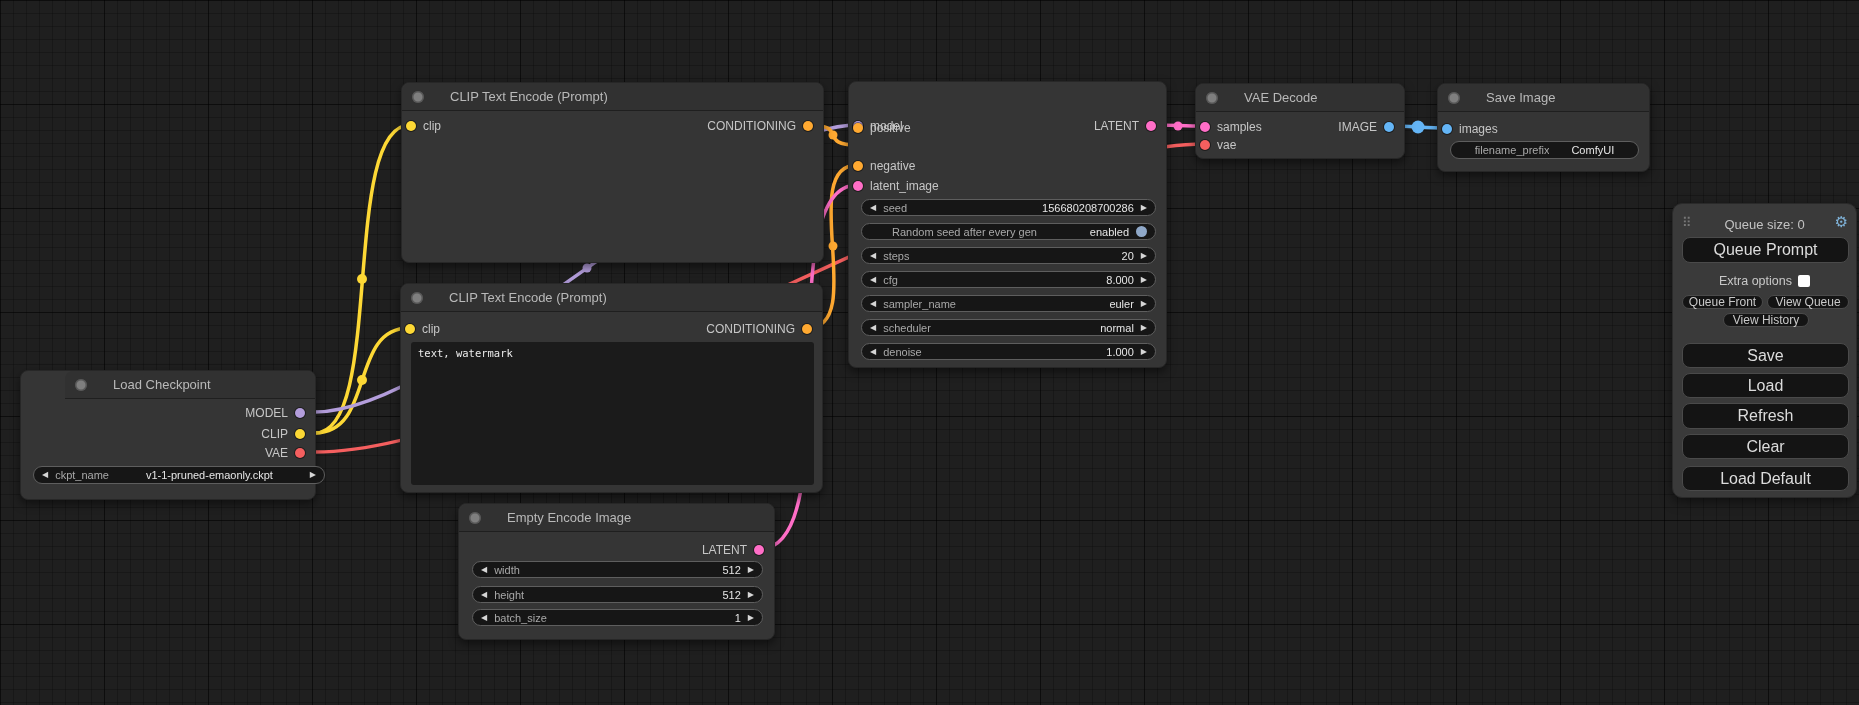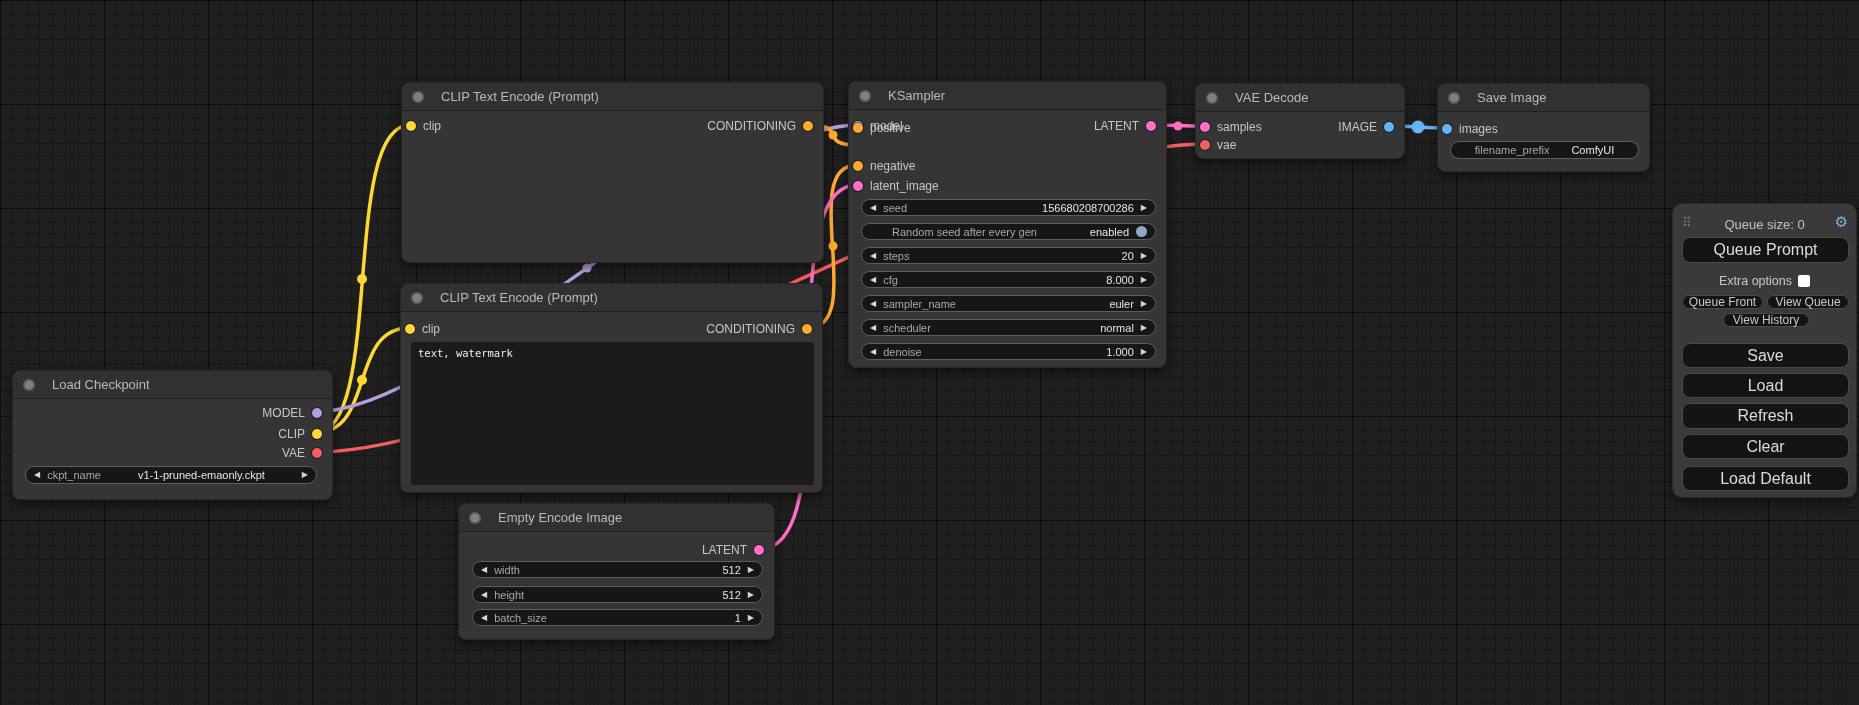--- a/index.html
+++ b/index.html
@@ -14,21 +14,21 @@
     background-size:104px 104px,104px 104px,13px 13px,13px 13px;
     font-family:"Liberation Sans", sans-serif;
     -webkit-font-smoothing:antialiased;
   }
   #wires{position:absolute;left:0;top:0;z-index:1;}
   .node{
     position:absolute;z-index:2;background:#353535;border:1px solid #272727;
     border-radius:8px;box-shadow:0 4px 10px rgba(0,0,0,.5);box-sizing:border-box;
   }
   .node-title{
-    height:27px;display:flex;align-items:center;gap:17px;padding:0 10px;
+    height:27px;display:flex;align-items:center;gap:26px;padding:0 10px;
     border-bottom:1px solid rgba(0,0,0,.35);color:#b9b9b9;font-size:13px;
     background:#313131;border-radius:8px 8px 0 0;
   }
   .title-dot{width:12px;height:12px;border-radius:50%;background:#7f7f7f;
     box-shadow:inset 0 0 0 1.5px rgba(0,0,0,.3);flex:0 0 auto;}
   .slot{position:absolute;height:20px;display:flex;align-items:center;gap:7px;
     color:#c6c6c6;font-size:12px;white-space:nowrap;}
   .slot.in{left:4px;}
   .slot.out{right:10px;flex-direction:row-reverse;}
   .dot{width:10px;height:10px;border-radius:50%;box-shadow:0 0 0 1px rgba(0,0,0,.45);flex:0 0 auto;}
@@ -89,21 +89,21 @@
     <circle cx="362" cy="380" r="5" fill="#fdd835"></circle>
     <circle cx="833" cy="135" r="4.5" fill="#ffa931"></circle>
     <circle cx="833" cy="246" r="4.5" fill="#ffa931"></circle>
     <circle cx="587" cy="268" r="4.5" fill="#b39ddb"></circle>
     <circle cx="760" cy="298" r="4.5" fill="#f55f5f"></circle>
     <circle cx="810" cy="367" r="4.5" fill="#ff6ec7"></circle>
     <circle cx="1178" cy="126" r="4.5" fill="#ff6ec7"></circle>
     <circle cx="1418" cy="127" r="6.5" fill="#64b5f6"></circle>
   </svg>
 
-  <div class="node" style="left:12px;top:370px;width:321px;height:130px;">
+  <div class="node" style="left:20px;top:370px;width:296px;height:130px;padding-left:44px;">
     <div class="node-title">
       <span class="title-dot"></span>
       <span>Load Checkpoint</span>
     </div>
     <div class="slot out" style="top:32px;">
       <span class="dot c-model"></span>
       <span>MODEL</span>
     </div>
     <div class="slot out" style="top:53px;">
       <span class="dot c-clip"></span>
@@ -146,24 +146,20 @@
       <span>clip</span>
     </div>
     <div class="slot out" style="top:35px;">
       <span class="dot c-cond"></span>
       <span>CONDITIONING</span>
     </div>
     <div class="textbox" style="left:10px;top:58px;width:403px;height:143px;">text, watermark</div>
   </div>
 
   <div class="node" style="left:848px;top:81px;width:319px;height:287px;">
-    <div class="node-title">
-      <span class="title-dot"></span>
-      <span>KSampler</span>
-    </div>
     <div class="slot in" style="top:34px;">
       <span class="dot c-model"></span>
       <span>model</span>
     </div>
     <div class="slot in" style="top:36px;justify-content:flex-end;">
       <span class="dot c-cond"></span>
       <span>positive</span>
     </div>
     <div class="slot in" style="top:74px;">
       <span class="dot c-cond"></span>

